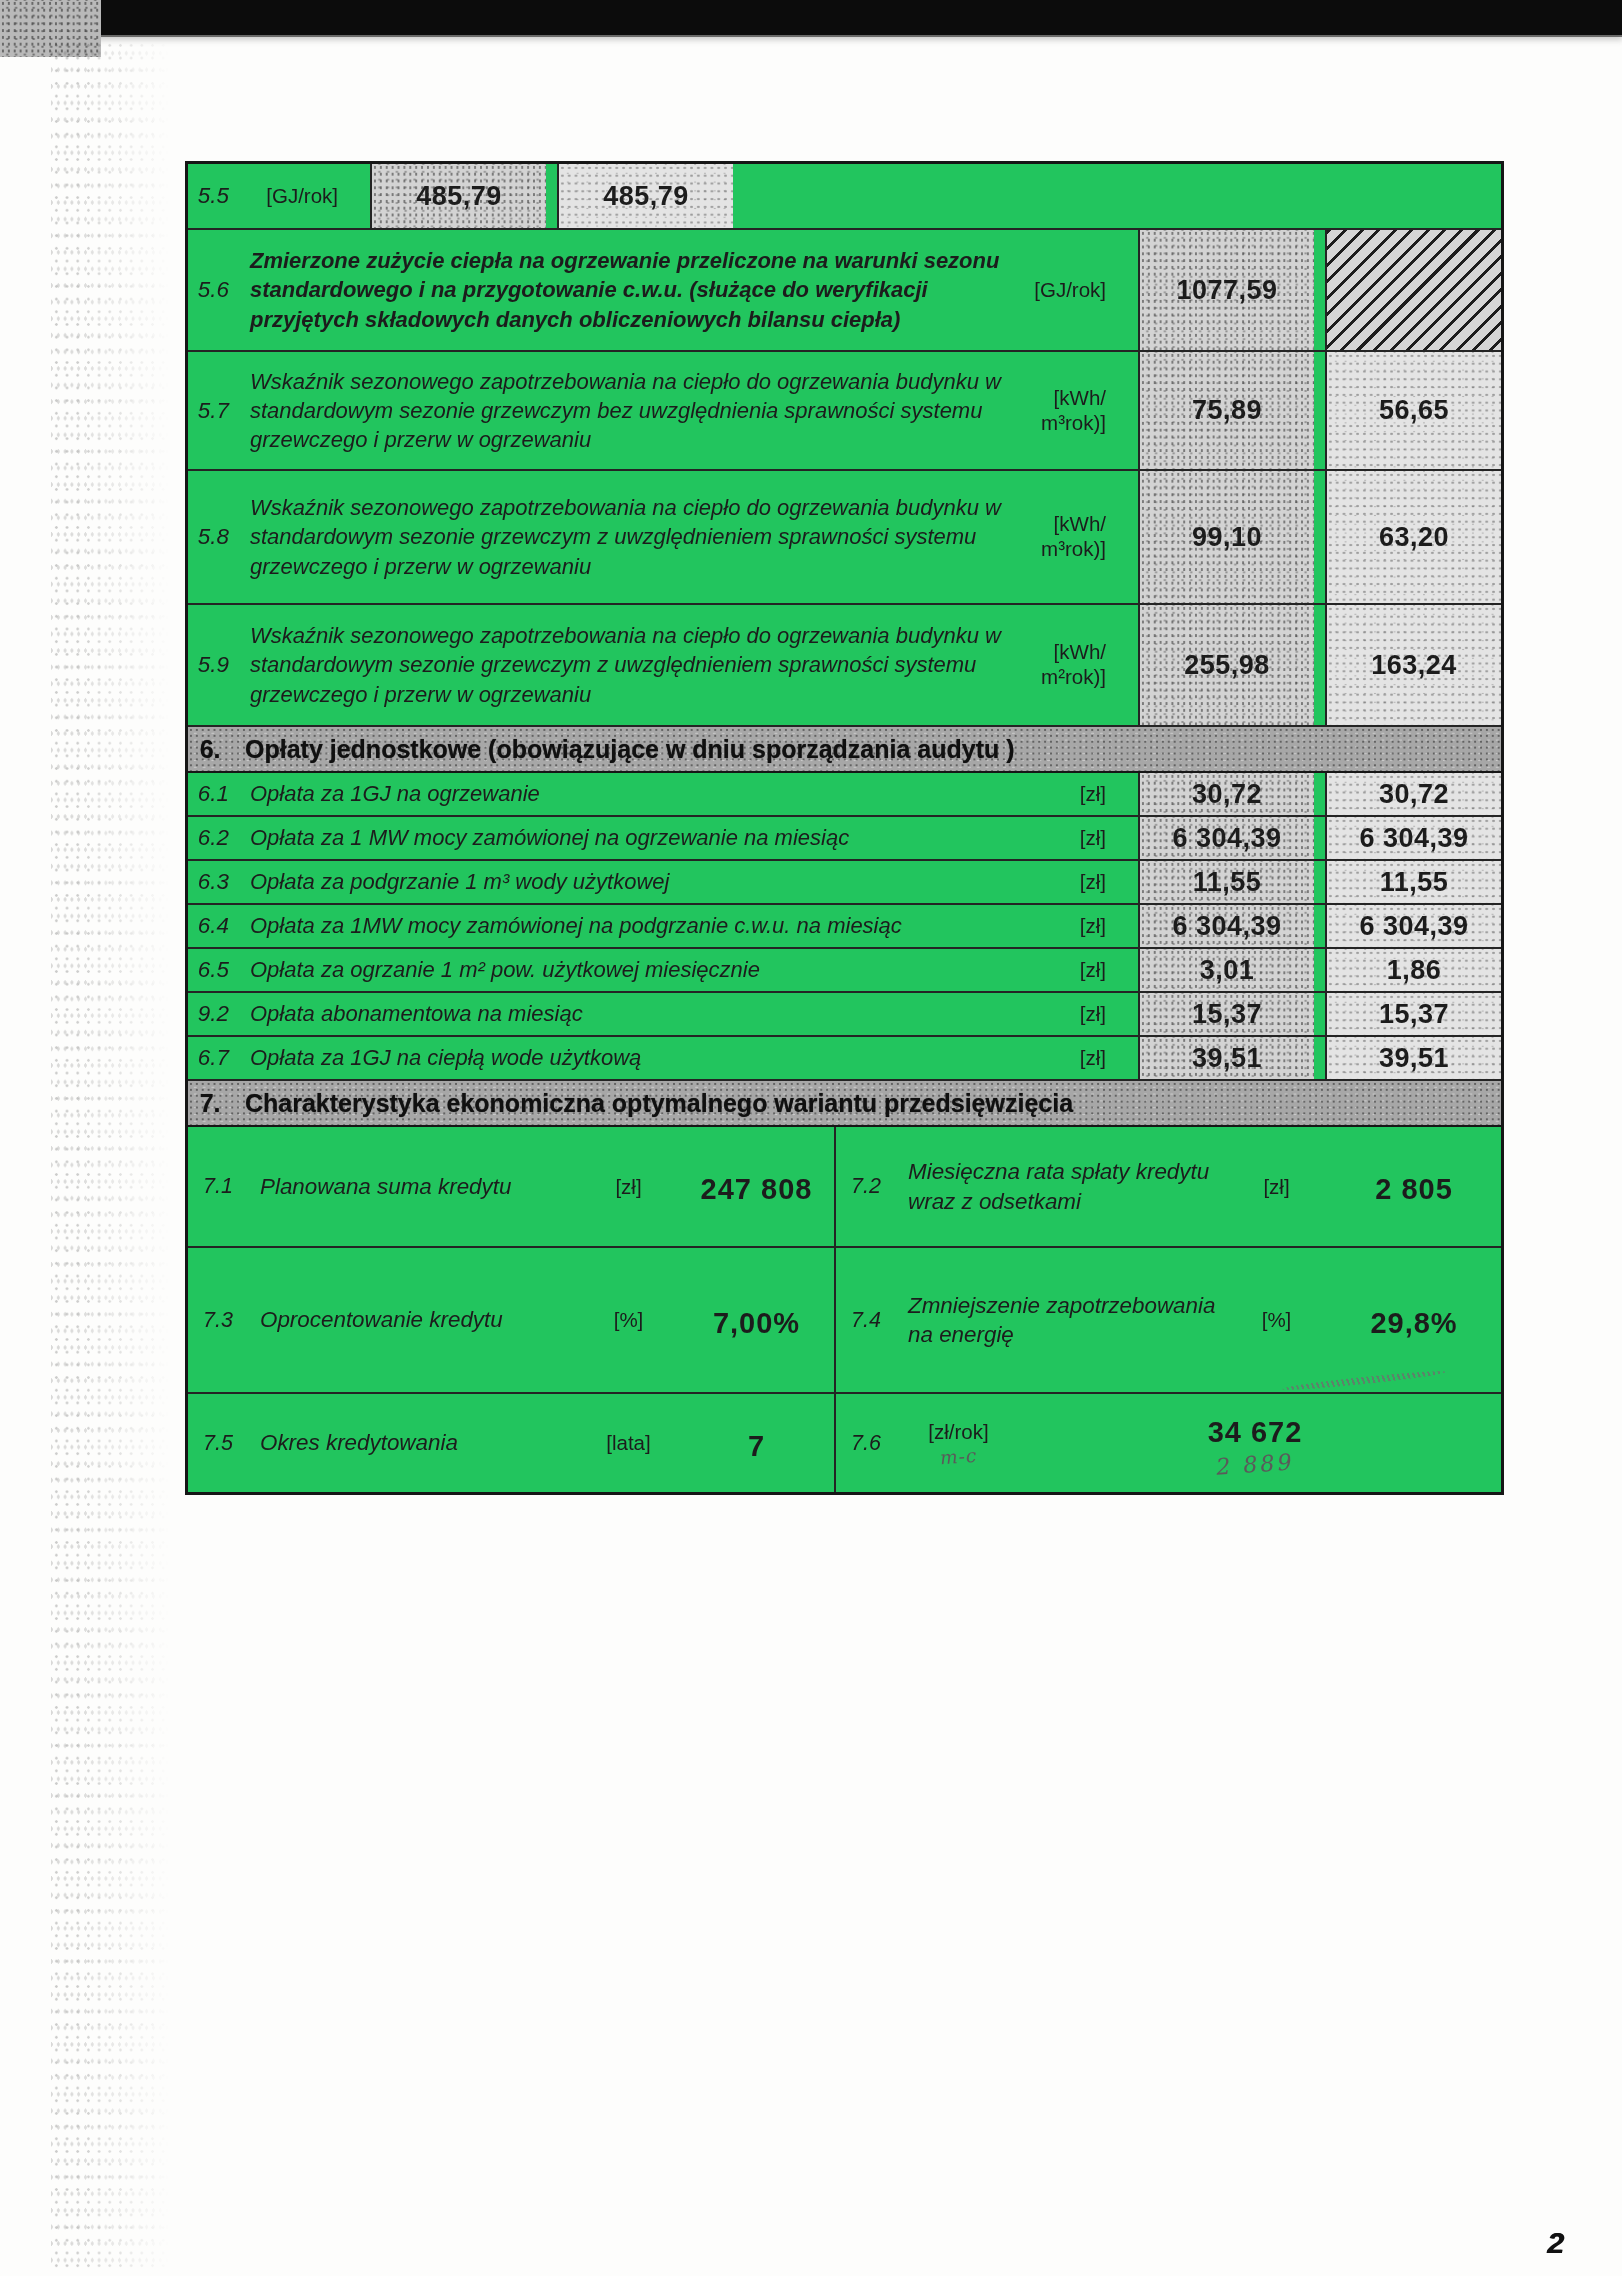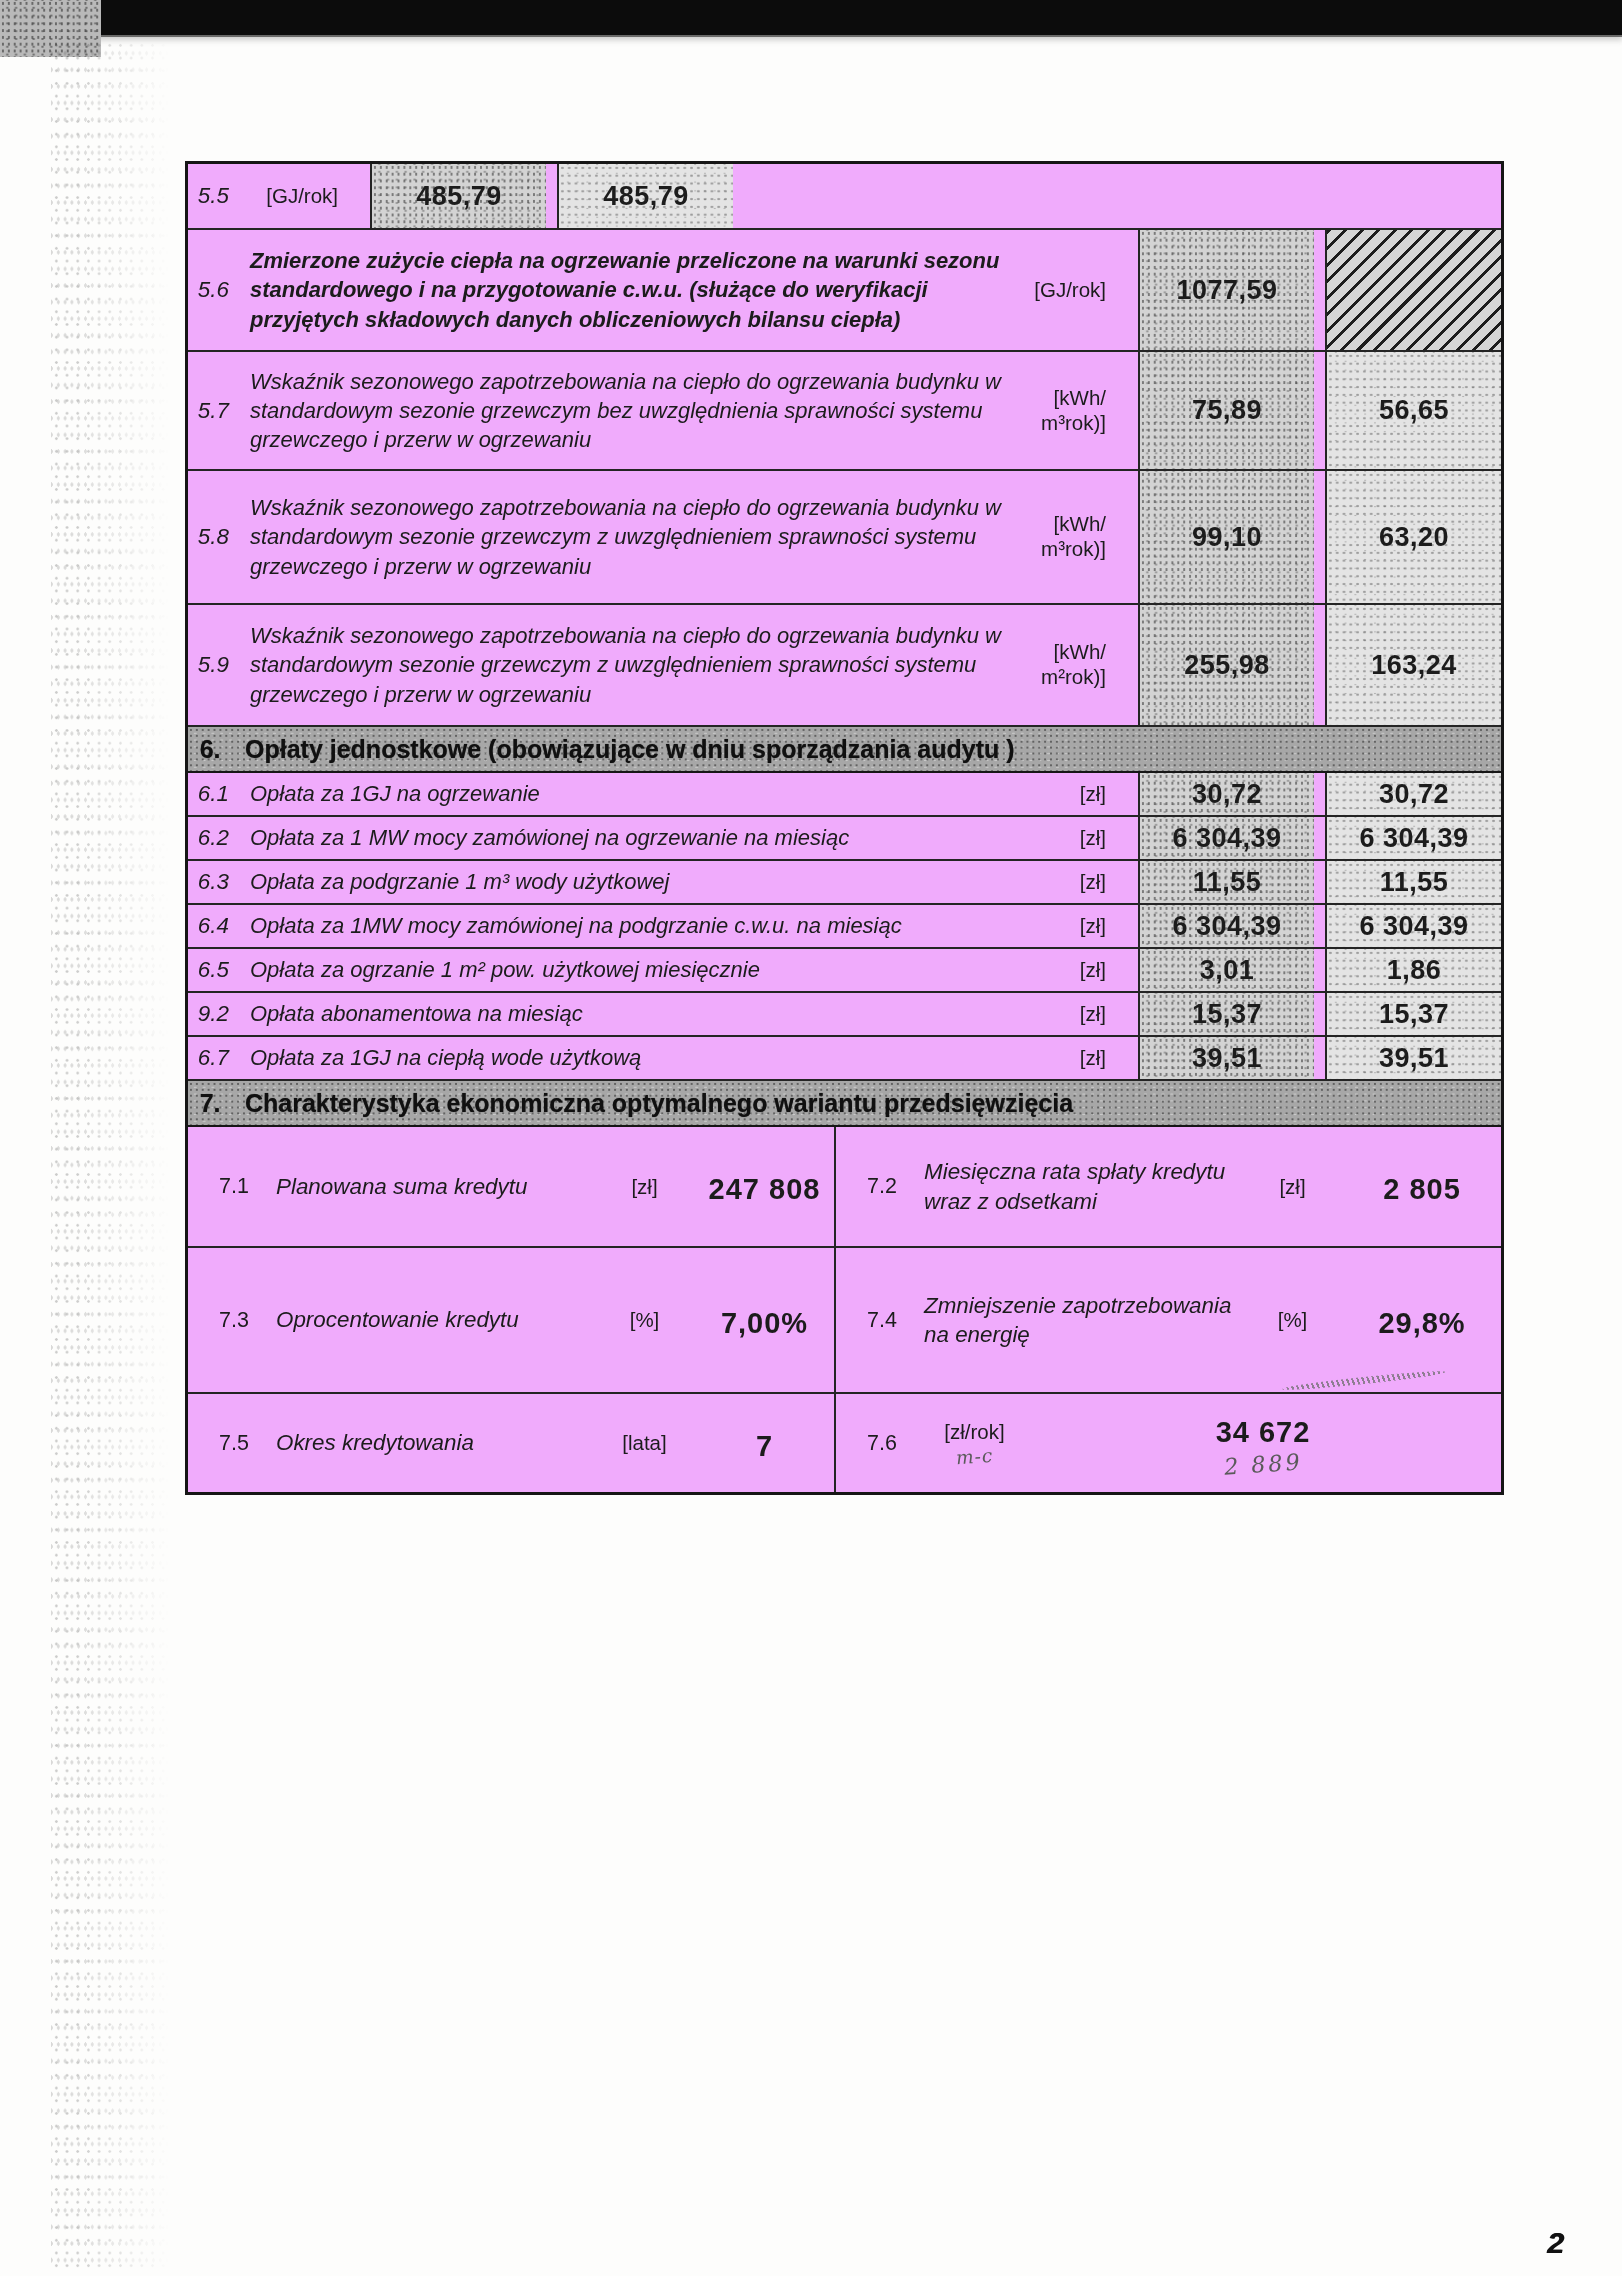--- a/index.html
+++ b/index.html
@@ -28,21 +28,21 @@
                      radial-gradient(rgba(0,0,0,.5) 1px, transparent 1.2px);
     background-size:10.7px 12.7px, 6.8px 16.6px;
     background-position:0 0, 3.9px 5.9px;
     opacity:.28;
     -webkit-mask-image:linear-gradient(to right, black 18%, transparent 95%);
             mask-image:linear-gradient(to right, black 18%, transparent 95%);
   }
   
   .audit-table{
     position:absolute;left:185px;top:161px;width:1319px;
-    border:3.9px solid #161616;background:#f0abfc;
+    border:3.9px solid #161616;background:#22c55e;
     box-sizing:border-box;
   }
   .audit-table *{box-sizing:border-box;}
   .trow{display:flex;border-bottom:2.9px solid #242424;}
   .trow:last-child{border-bottom:none;}
   .cell{display:flex;align-items:center;}
   .num{width:62px;padding-left:9.8px;font-style:italic;font-size:22.4px;flex:none;}
   .desc{flex:1;font-style:italic;font-size:22px;line-height:1.32;padding-right:7.8px;}
   .desc.bold{font-weight:bold;}
   .unit{width:109px;flex:none;justify-content:flex-end;text-align:right;
@@ -83,21 +83,21 @@
     text-shadow:0 0 1px rgba(0,0,0,.6);
   }
   .band .bnum{width:57px;padding-left:11.7px;flex:none;}
   
   .row71{height:121px;}
   .row73{height:146px;}
   .row75{height:98px;border-radius:11px;}
   .h7{display:flex;align-items:center;position:relative;}
   .h7.left{width:648px;flex:none;border-right:2.9px solid #242424;}
   .h7.right{flex:1;}
-  .n7{width:72px;padding-left:15px;font-size:21.5px;flex:none;margin-left:16px;}
+  .n7{width:72px;padding-left:15px;font-style:italic;font-size:21.5px;flex:none;}
   .d7{width:318px;flex:none;font-style:italic;font-size:22.4px;line-height:1.3;padding-right:5.9px;}
   .u7{width:101px;flex:none;text-align:center;font-size:20.5px;display:flex;flex-direction:column;align-items:center;}
   .w7{flex:1;text-align:center;font-weight:bold;font-size:29px;letter-spacing:1px;
       display:flex;flex-direction:column;align-items:center;justify-content:center;margin-top:6px;}
   .hand{
     font-family:"DejaVu Serif", serif;font-style:italic;font-weight:normal;
     color:#5a5a5a;font-size:22.4px;letter-spacing:2.9px;transform:rotate(-4deg);
     margin-top:2px;
   }
   .hand.small{font-size:18.5px;letter-spacing:1px;}

